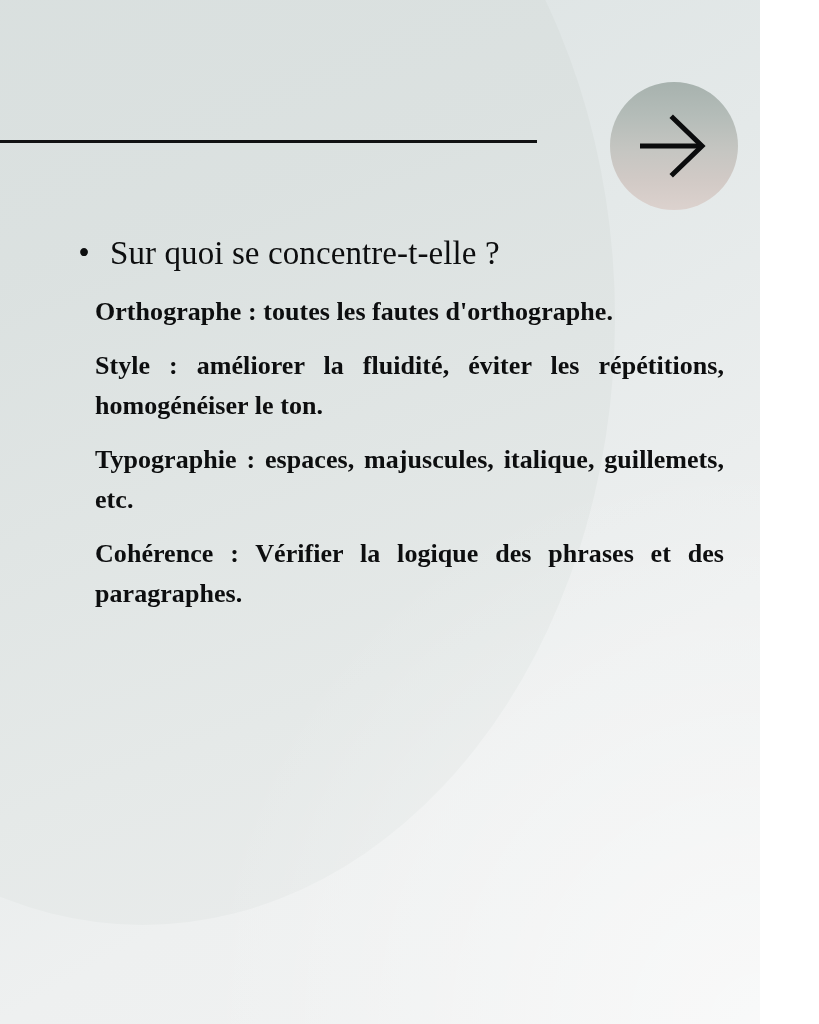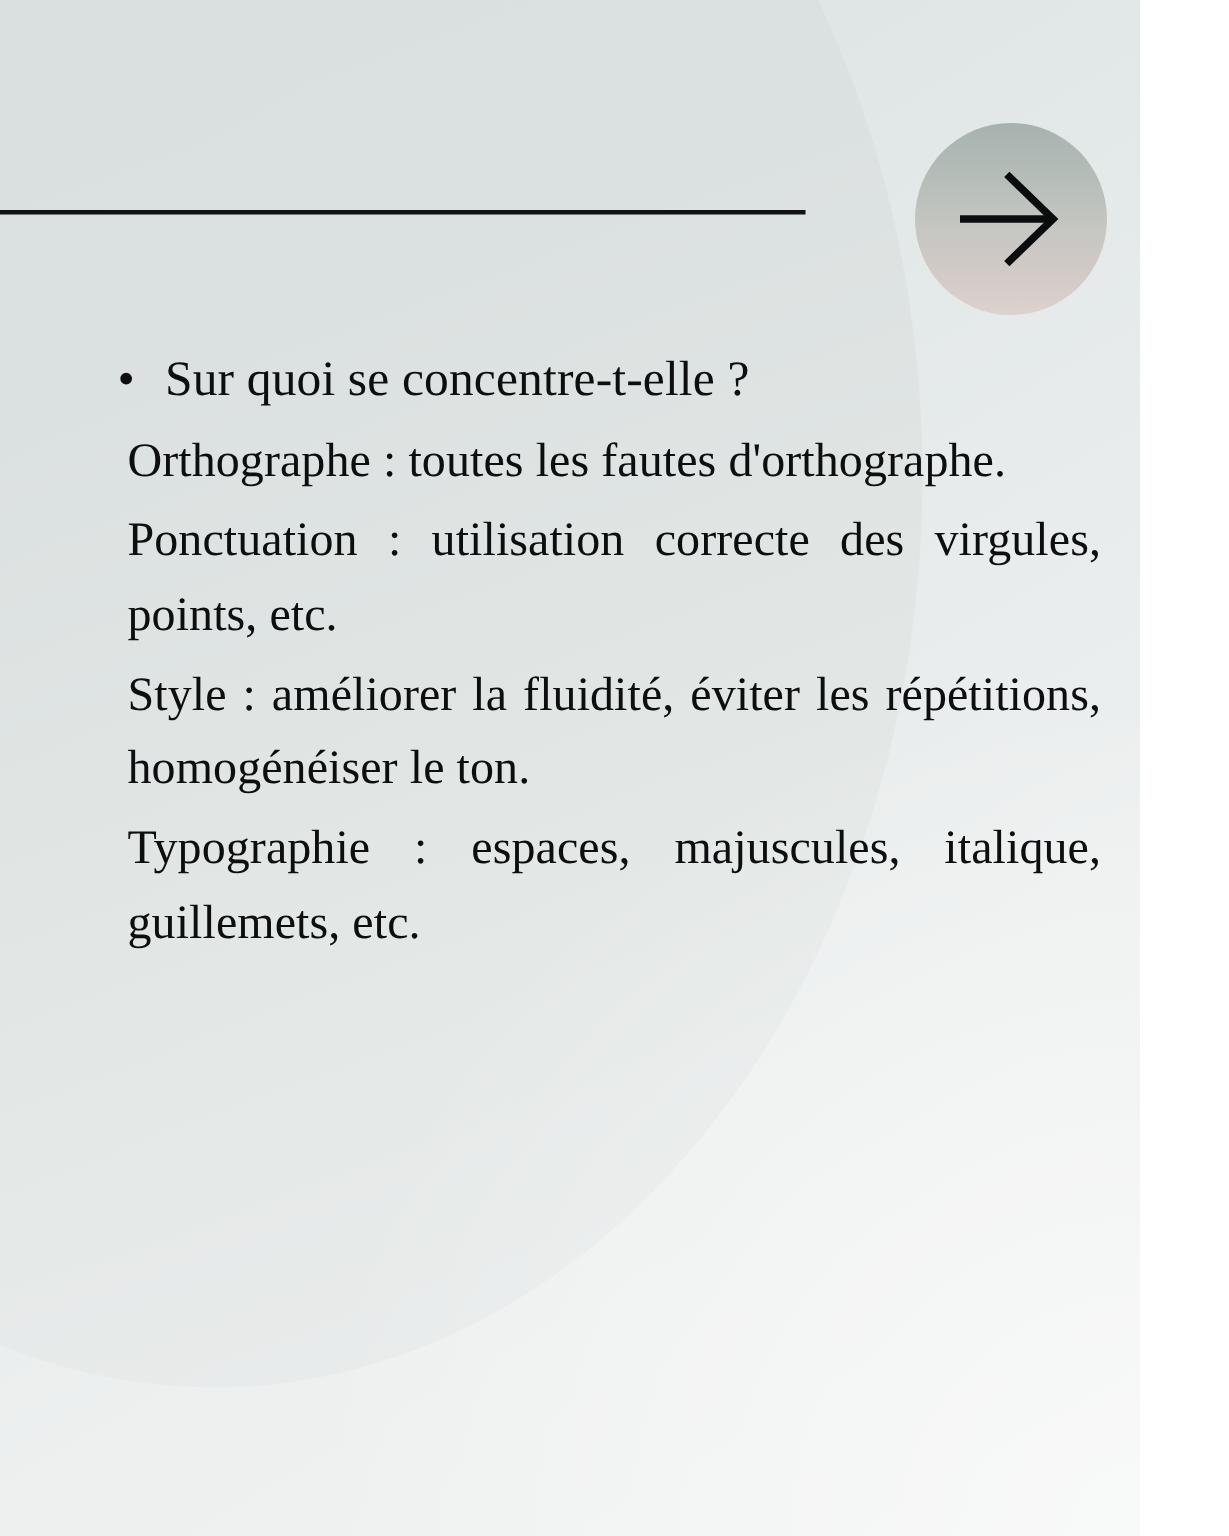--- a/index.html
+++ b/index.html
@@ -83,26 +83,27 @@
   .bullet-dot {
     display: inline-block;
     width: 0.62em;
     margin-left: -0.62em;
     transform: translateX(-0.34em);
   }
 
   .para {
     text-align: justify;
     text-align-last: left;
-    font-size: 32px;
+    font-size: 26px;
     line-height: 1.555;
     color: #0d0e0f;
-    margin: 3px;
+    margin: 13px;
     hyphens: none;
     letter-spacing: 0.05px;
+    font-weight: bold;
   }
 </style>
 </head>
 <body>
 
 <div id="slide">
 
   <div class="bg-circle-large"></div>
   <div class="bg-sheen"></div>
 
@@ -117,18 +118,18 @@
     </span>
   </div>
 
   <div class="content">
 
     <div class="bullet-line">
       <span class="bullet-dot">•</span><span>Sur quoi se concentre-t-elle ?</span>
     </div>
 
     <p class="para">Orthographe : toutes les fautes d'orthographe.</p>
-    <p class="para">Ponctuation : utilisation correcte des virgules, points, etc.</p>
     <p class="para">Style : améliorer la fluidité, éviter les répétitions, homogénéiser le ton.</p>
     <p class="para">Typographie : espaces, majuscules, italique, guillemets, etc.</p>
+    <p class="para">Cohérence : Vérifier la logique des phrases et des paragraphes.</p>
 
   </div>
 </div>
 
 </body></html>

